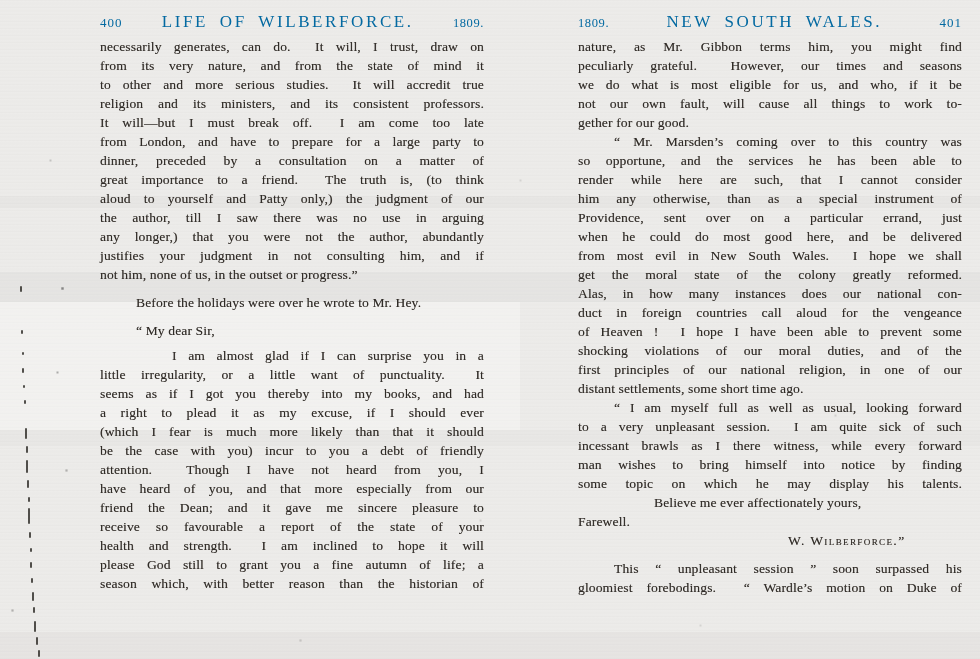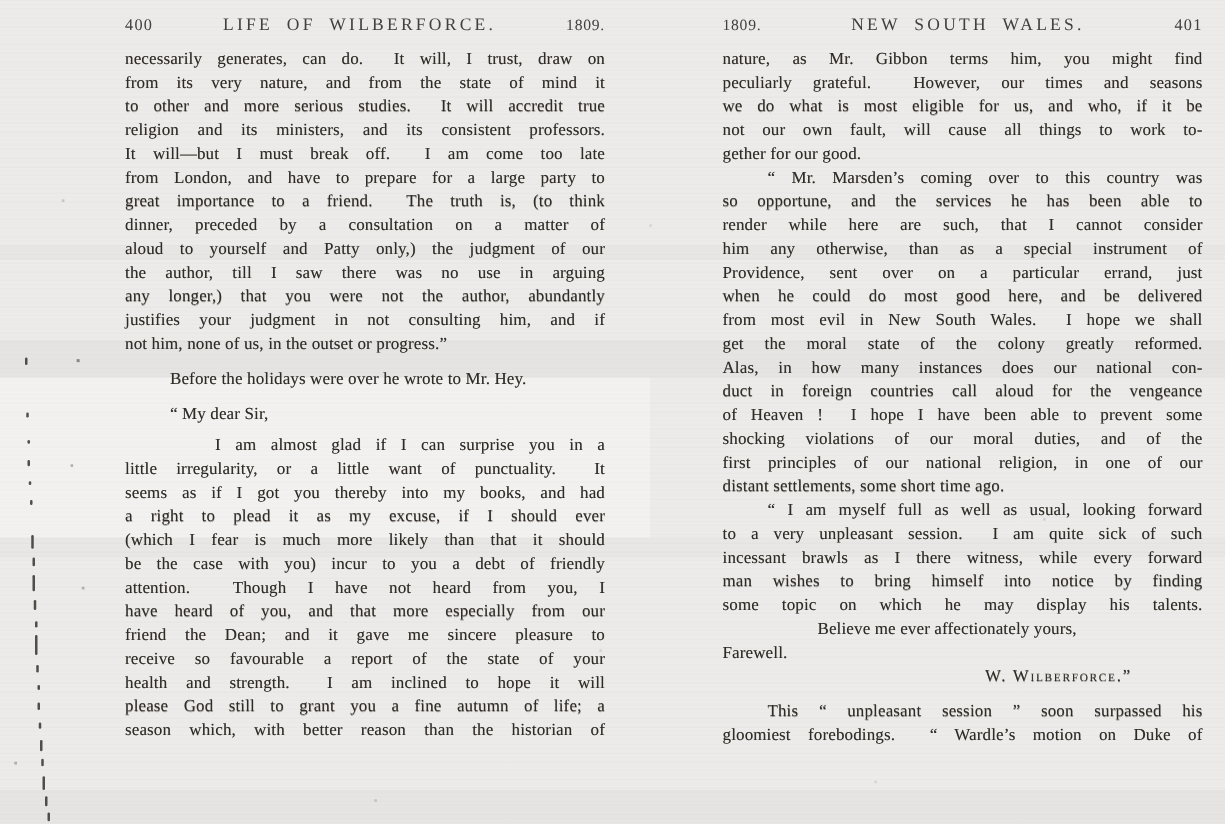--- a/index.html
+++ b/index.html
@@ -40,24 +40,24 @@
       50px 160px 0 0.5px rgba(40,40,40,0.2), 12px 610px 0 0.6px rgba(40,40,40,0.3);
   }
   
   .mark { position: absolute; width: 2px; background: #35322e; opacity: 0.85; border-radius: 1px; }
   
   .page { position: absolute; top: 0; width: 384px; }
   .page.left  { left: 100px; }
   .page.right { left: 578px; }
   .page-header {
     display: flex; align-items: baseline; justify-content: space-between;
-    margin-top: 12px; height: 15px; color: #404040;
+    margin-top: 12px; height: 15px; color: #0369a1;
   }
   .hdr-num   { font-size: 13px; letter-spacing: 1px; }
-  .hdr-title { flex: 1; text-align: center; font-size: 14px; letter-spacing: 2.6px; word-spacing: 5px; }
+  .hdr-title { flex: 1; text-align: center; font-size: 17px; letter-spacing: 2.6px; word-spacing: 5px; }
   .hdr-year  { font-size: 12.5px; letter-spacing: 0.6px; }
   .page-body { margin-top: 10px; font-size: 13.5px; letter-spacing: 0.15px; }
   .line {
     height: 19px; line-height: 19px;
     text-align: justify; text-align-last: justify;
     text-shadow: 0.2px 0.3px 0.4px rgba(55,45,35,0.45);
   }
   .line.end  { text-align: left; text-align-last: left; }
   .line.i1   { text-indent: 36px; }
   .line.i2   { text-indent: 72px; }
@@ -113,22 +113,22 @@
       <span class="hdr-title">LIFE OF WILBERFORCE.</span>
       <span class="hdr-year">1809.</span>
     </div>
     <div class="page-body">
         <div class="line j">necessarily generates, can do.&nbsp; It will, I trust, draw on</div>
         <div class="line j">from its very nature, and from the state of mind it</div>
         <div class="line j">to other and more serious studies.&nbsp; It will accredit true</div>
         <div class="line j">religion and its ministers, and its consistent professors.</div>
         <div class="line j">It will—but I must break off.&nbsp; I am come too late</div>
         <div class="line j">from London, and have to prepare for a large party to</div>
+        <div class="line j">dinner, preceded by a consultation on a matter of</div>
         <div class="line j">great importance to a friend.&nbsp; The truth is, (to think</div>
-        <div class="line j">dinner, preceded by a consultation on a matter of</div>
         <div class="line j">aloud to yourself and Patty only,) the judgment of our</div>
         <div class="line j">the author, till I saw there was no use in arguing</div>
         <div class="line j">any longer,) that you were not the author, abundantly</div>
         <div class="line j">justifies your judgment in not consulting him, and if</div>
         <div class="line end">not him, none of us, in the outset or progress.”</div>
         <div class="line end i1 gap">Before the holidays were over he wrote to Mr. Hey.</div>
         <div class="line end i1 gap">“ My dear Sir,</div>
         <div class="line j i2 gapsm">I am almost glad if I can surprise you in a</div>
         <div class="line j">little irregularity, or a little want of punctuality.&nbsp; It</div>
         <div class="line j">seems as if I got you thereby into my books, and had</div>

